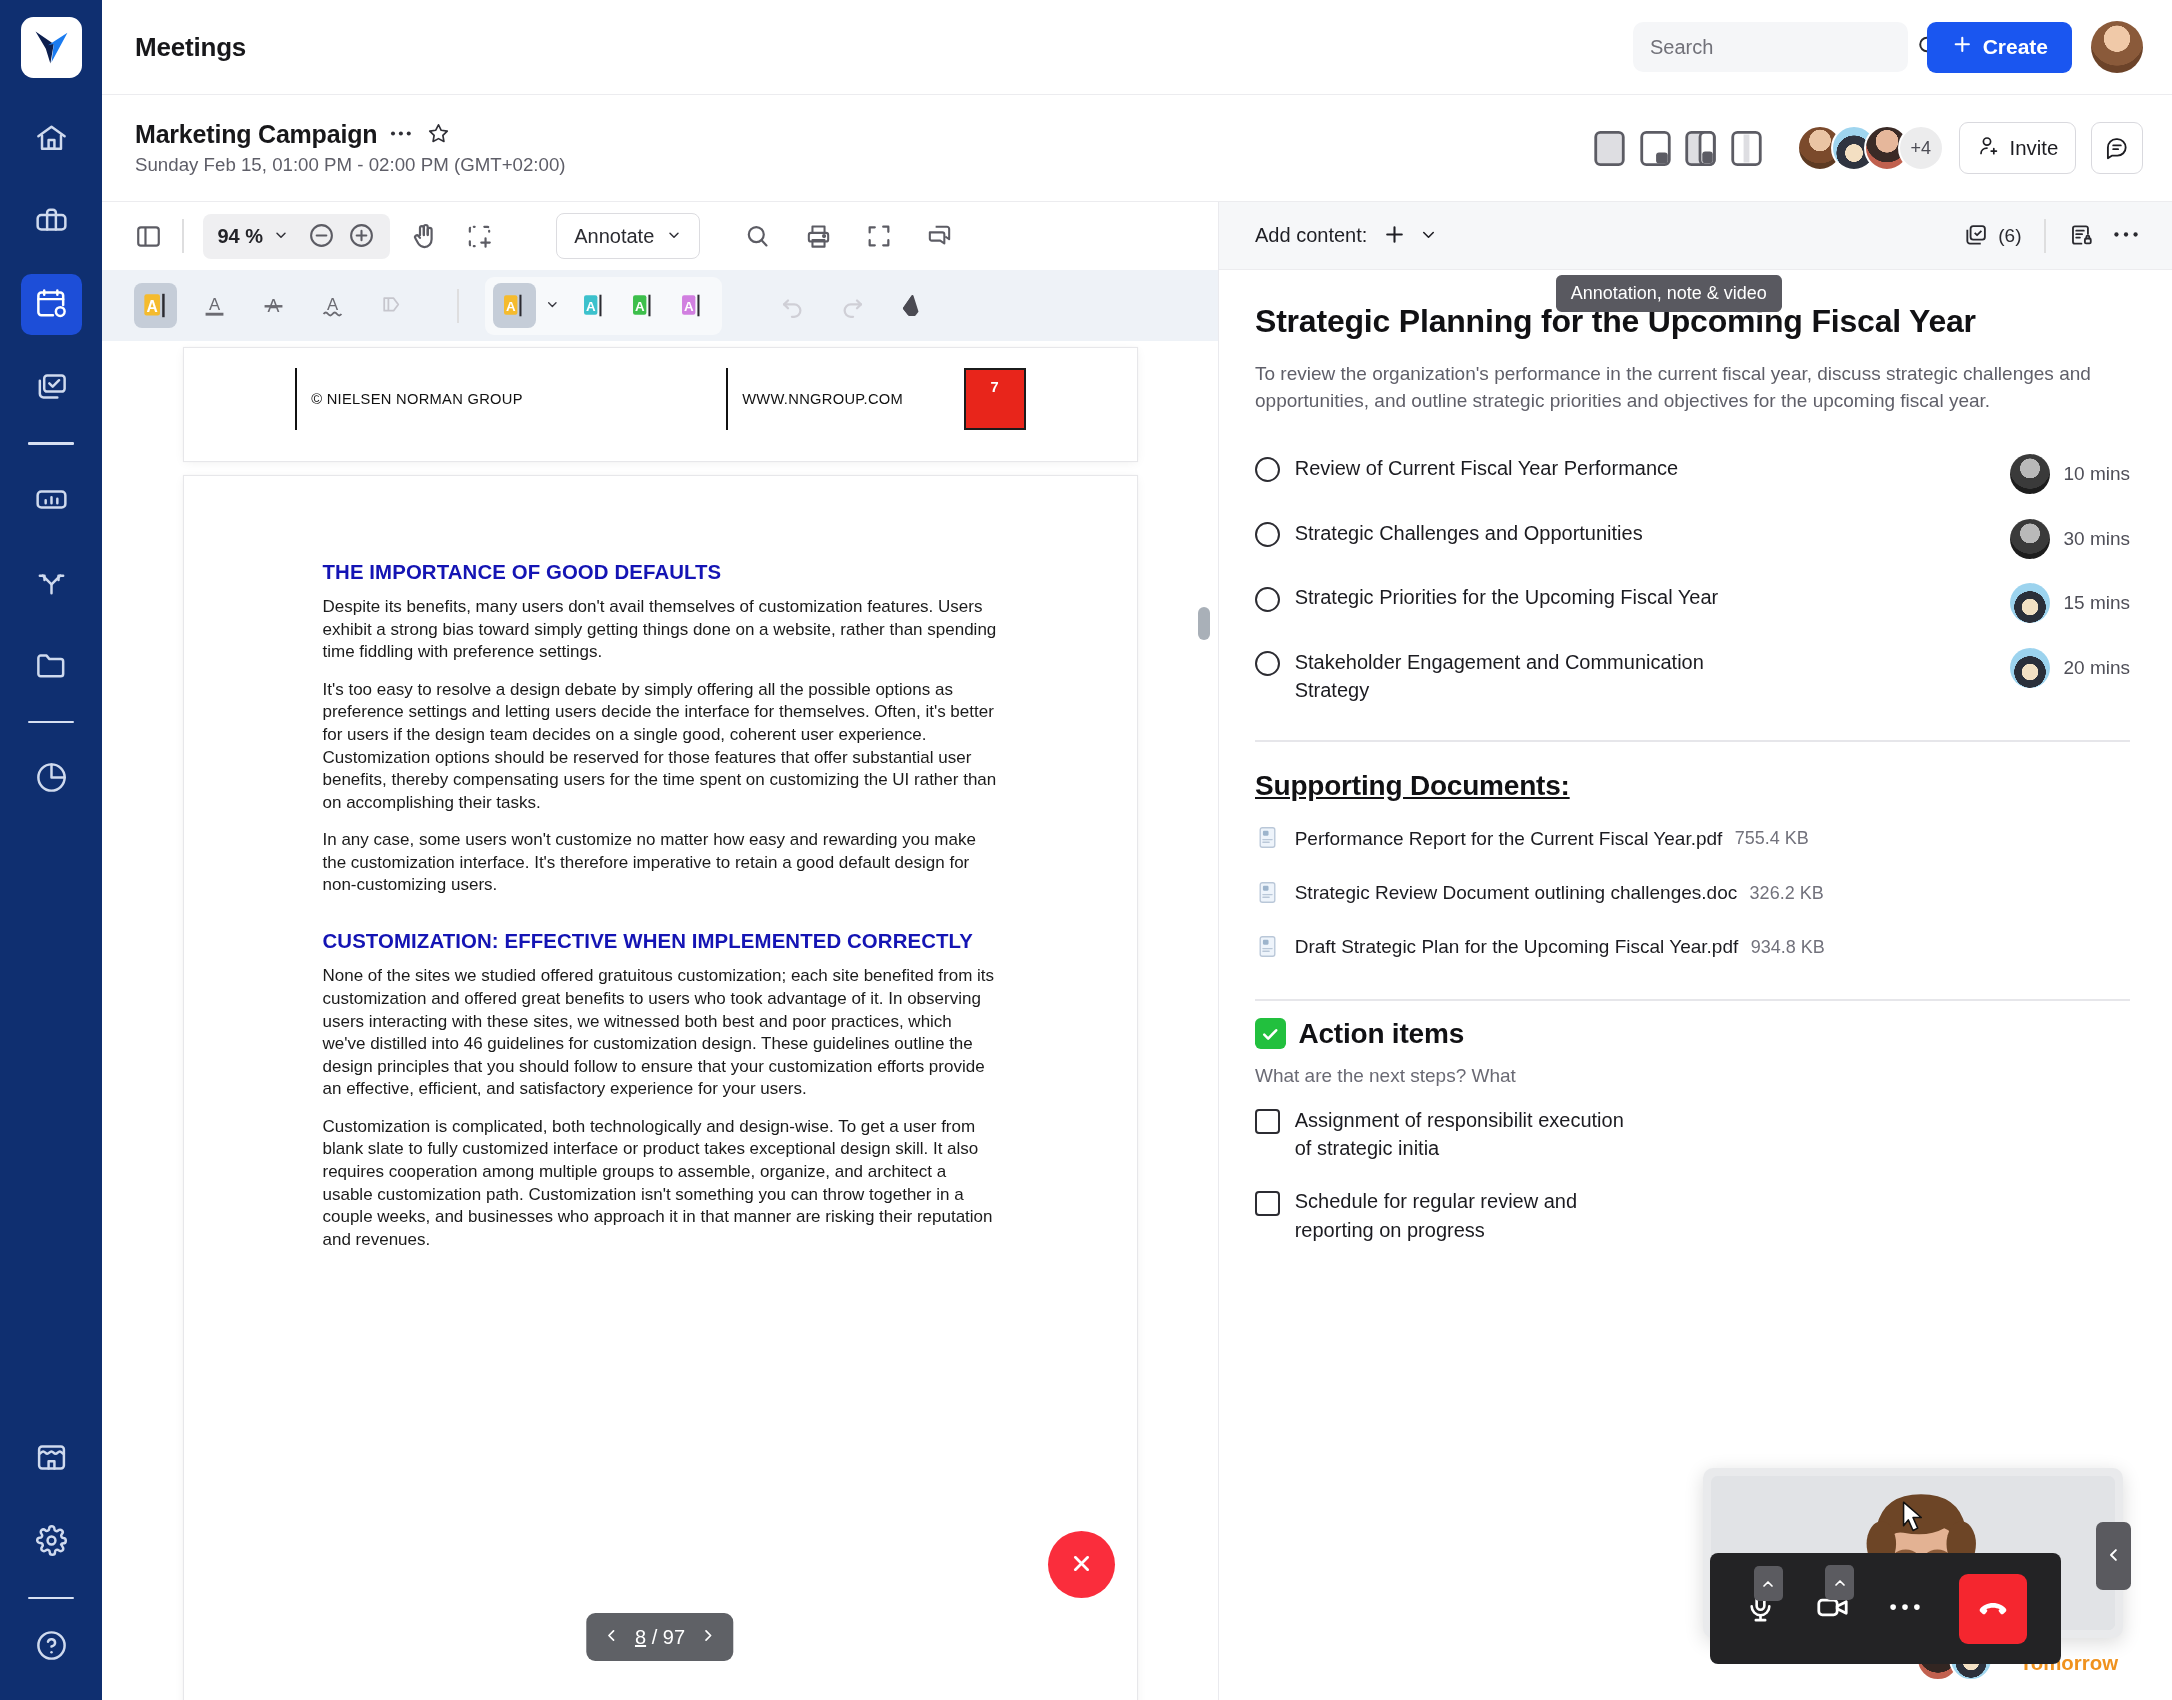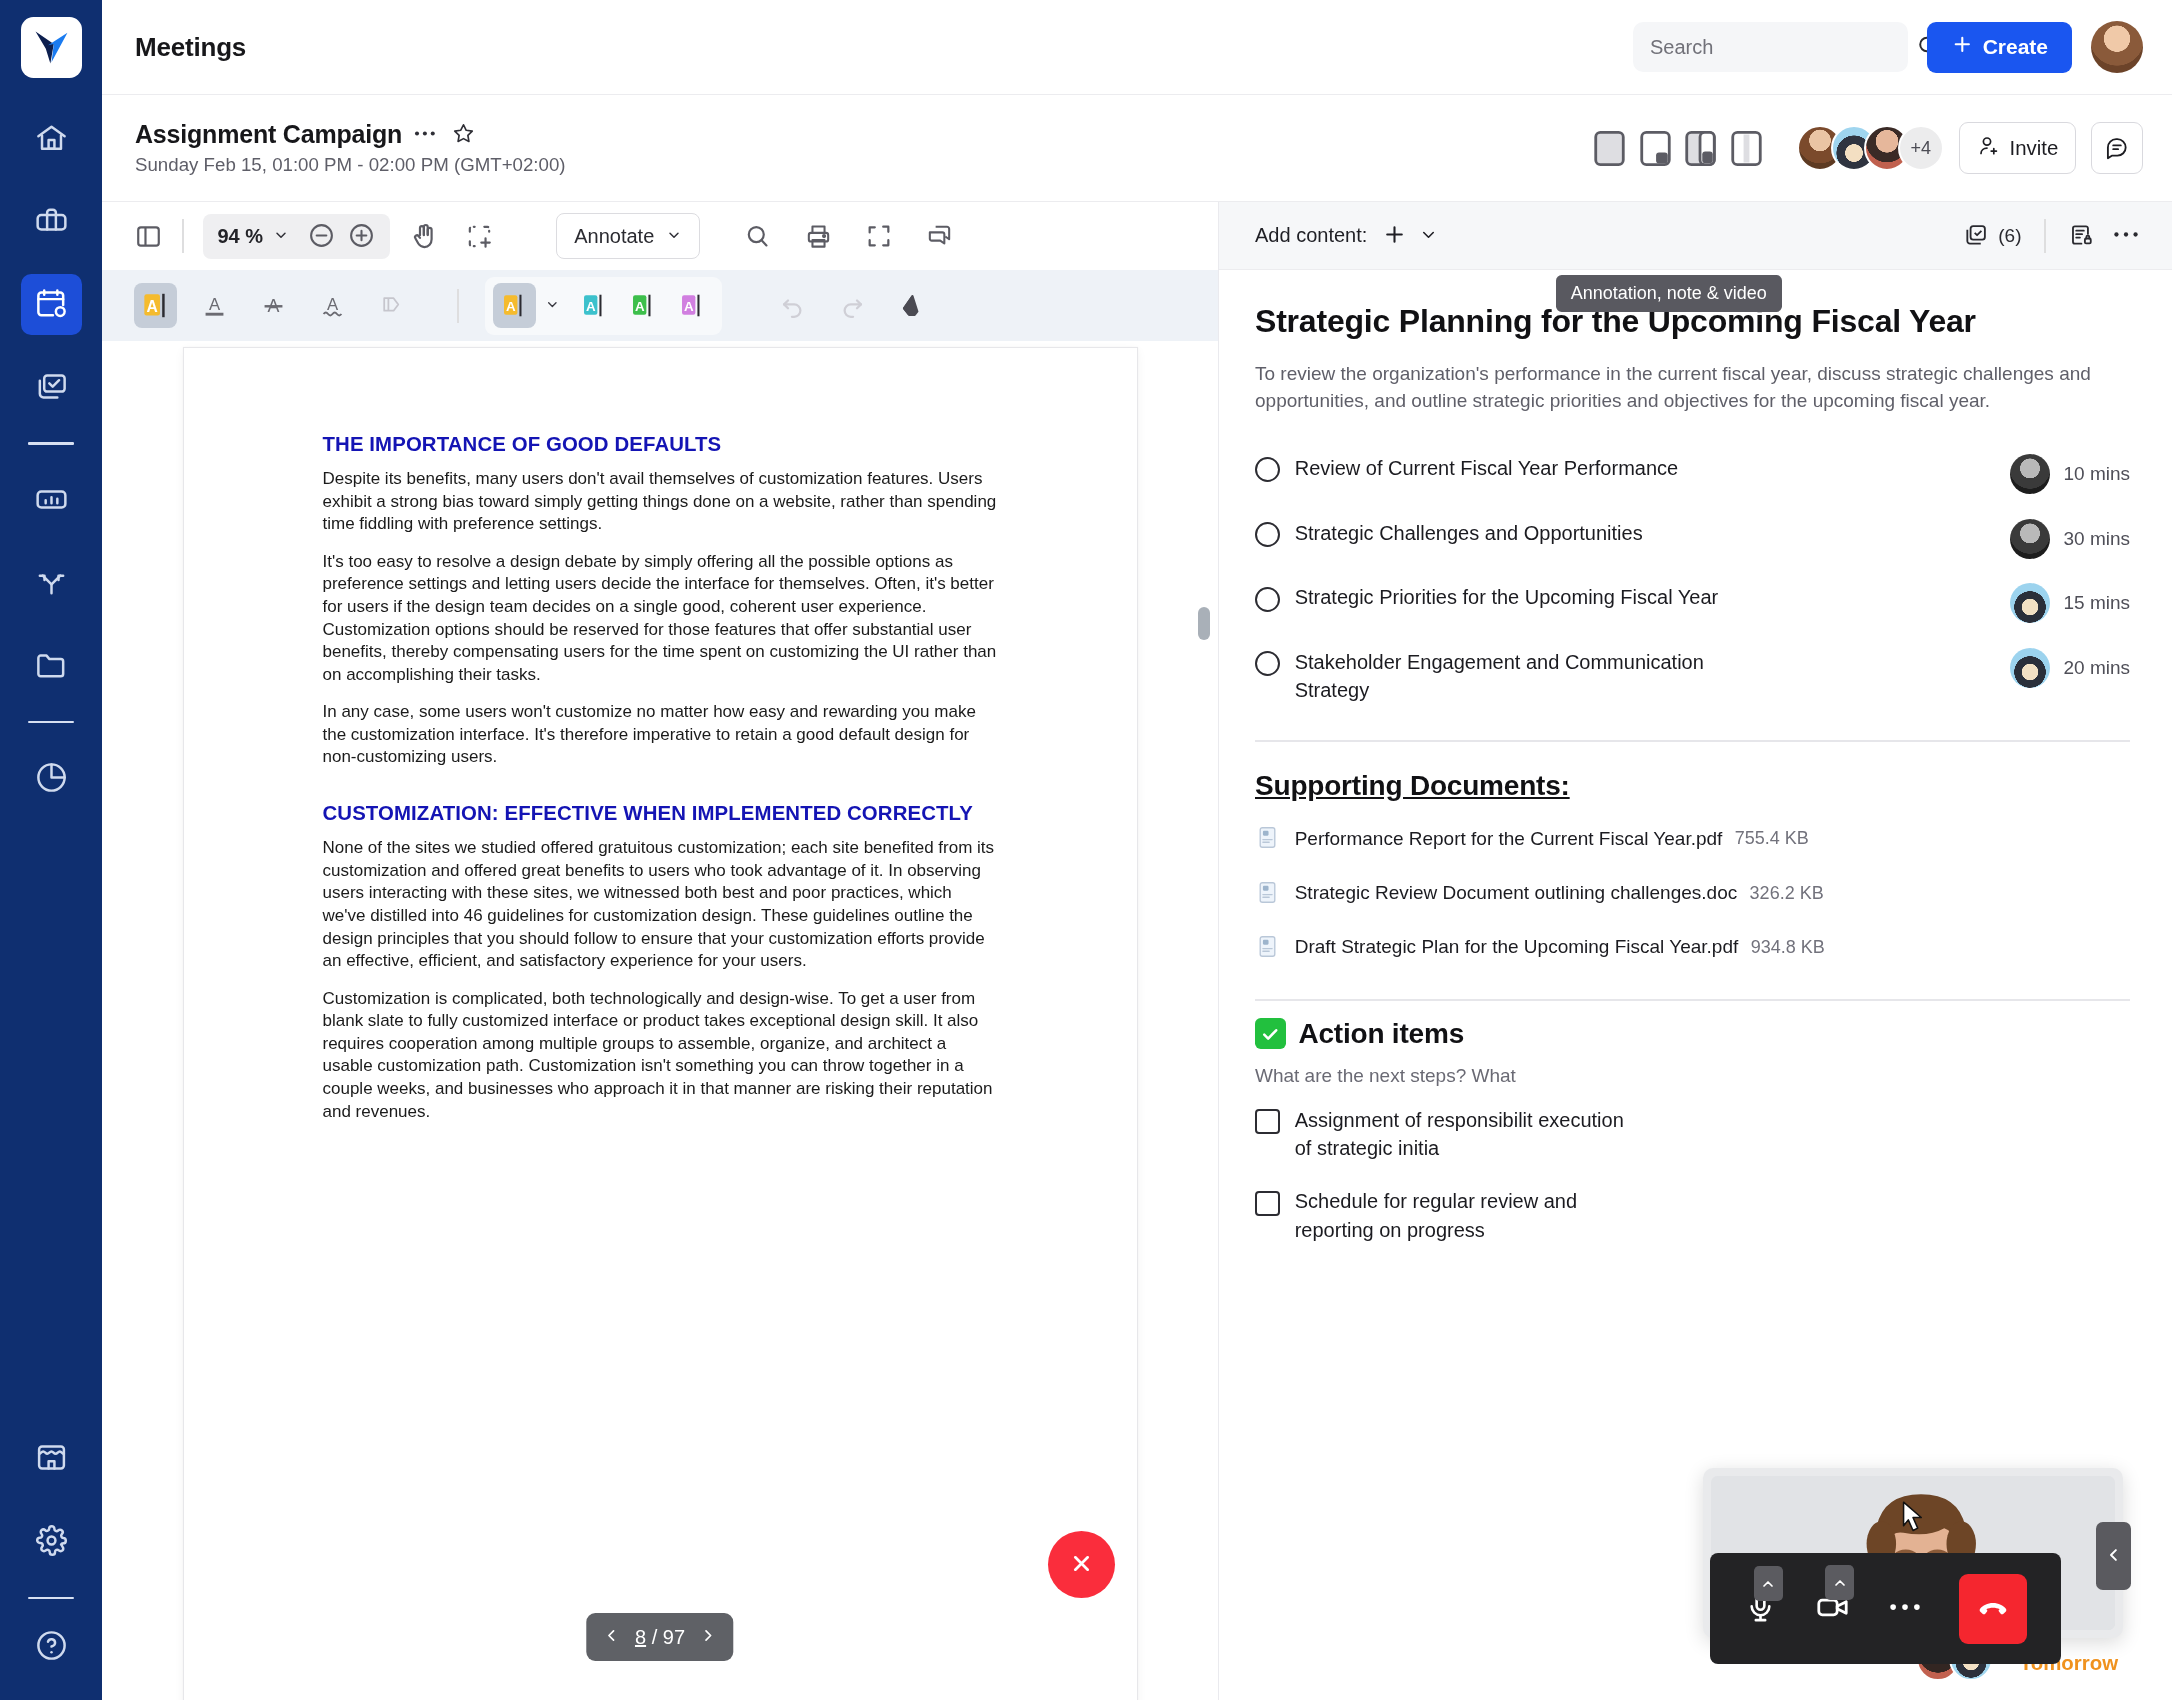--- a/index.html
+++ b/index.html
@@ -367,21 +367,21 @@
           </span>
           <span>Create</span>
         </button>
         <div class="avatar" style="width:52px;height:52px;background:radial-gradient(circle at 50% 34%,#f0c9a8 0 30%,#8a5a3a 31% 62%,#6c4329 63% 100%);"></div>
       </div>
     </header>
 
     <div class="meetbar">
       <div class="meet-left">
         <div class="meet-title-row">
-          <span class="meet-title">Assignment Campaign</span>
+          <span class="meet-title">Marketing Campaign</span>
           <span>
             <svg width="24" height="9" viewBox="0 0 42 16">
                 <circle cx="5" cy="8" r="3.6" fill="#2f2f36"></circle>
                 <circle cx="19" cy="8" r="3.6" fill="#2f2f36"></circle>
                 <circle cx="33" cy="8" r="3.6" fill="#2f2f36"></circle>
               </svg>
           </span>
           <span>
             <svg width="25" height="25" viewBox="0 0 24 24" fill="none" stroke="#2f2f36" stroke-width="1.6" stroke-linejoin="round">
               <path d="M12 3.6l2.6 5.3 5.8.85-4.2 4.1 1 5.8-5.2-2.73L6.8 19.6l1-5.8-4.2-4.1 5.8-.85z"></path>
@@ -618,20 +618,35 @@
           <span class="tool-sq" style="margin-left:17px">
             <svg width="27" height="27" viewBox="0 0 24 24" fill="none" stroke="#4b4b53" stroke-width="1.8" stroke-linejoin="round">
               <path d="M12 3.6 4.4 14.6l4.6 5.8h5l2.4-3.1z" fill="#4b4b53"></path>
               <path d="M12 3.6 4.4 14.6l4.6 5.8" fill="none"></path>
             </svg>
           </span>
         </div>
 
         <div class="pdf-scroll">
 
+          <div class="pdf-page" style="margin-bottom:14.7px;">
+            <div style="padding:20.4px 111px 31px 111px">
+              <div style="display:flex;height:62px;align-items:stretch;">
+                <div style="flex:1;border-left:2.8px solid #111;display:flex;align-items:center;padding-left:14.7px;">
+                  <span style="font-size:14.7px;letter-spacing:0.3px;color:#111;">© NIELSEN NORMAN GROUP</span>
+                </div>
+                <div style="width:238px;border-left:2.8px solid #111;display:flex;align-items:center;padding-left:14.7px;">
+                  <span style="font-size:14.7px;letter-spacing:0.3px;color:#111;">WWW.NNGROUP.COM</span>
+                </div>
+                <div style="width:62px;background:#e8251b;border:2.3px solid #1b1b1b;display:flex;align-items:flex-start;justify-content:center;padding-top:9px;">
+                  <span style="font-size:14.7px;color:#fff;font-weight:700;">7</span>
+                </div>
+              </div>
+            </div>
+          </div>
 
           <div class="pdf-page" style="height:1414px;">
             <div class="pdf-body">
               <div class="doc-h">THE IMPORTANCE OF GOOD DEFAULTS</div>
               <p class="doc-p">Despite its benefits, many users don't avail themselves of customization features. Users exhibit a strong bias toward simply getting things done on a website, rather than spending time fiddling with preference settings.</p>
               <p class="doc-p">It's too easy to resolve a design debate by simply offering all the possible options as preference settings and letting users decide the interface for themselves. Often, it's better for users if the design team decides on a single good, coherent user experience. Customization options should be reserved for those features that offer substantial user benefits, thereby compensating users for the time spent on customizing the UI rather than on accomplishing their tasks.</p>
               <p class="doc-p">In any case, some users won't customize no matter how easy and rewarding you make the customization interface. It's therefore imperative to retain a good default design for non-customizing users.</p>
               <div class="doc-h second">CUSTOMIZATION: EFFECTIVE WHEN IMPLEMENTED CORRECTLY</div>
               <p class="doc-p">None of the sites we studied offered gratuitous customization; each site benefited from its customization and offered great benefits to users who took advantage of it. In observing users interacting with these sites, we witnessed both best and poor practices, which we've distilled into 46 guidelines for customization design. These guidelines outline the design principles that you should follow to ensure that your customization efforts provide an effective, efficient, and satisfactory experience for your users.</p>
               <p class="doc-p">Customization is complicated, both technologically and design-wise. To get a user from blank slate to fully customized interface or product takes exceptional design skill. It also requires cooperation among multiple groups to assemble, organize, and architect a usable customization path. Customization isn't something you can throw together in a couple weeks, and businesses who approach it in that manner are risking their reputation and revenues.</p>

